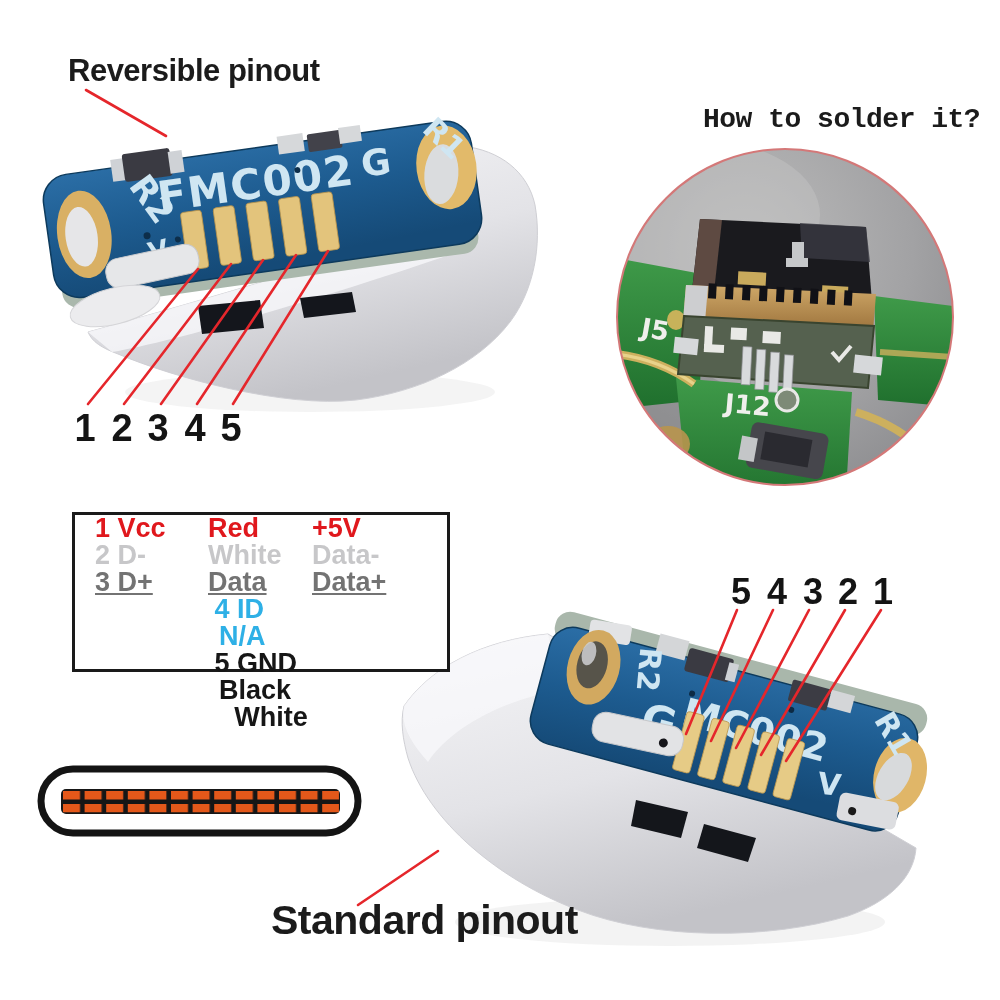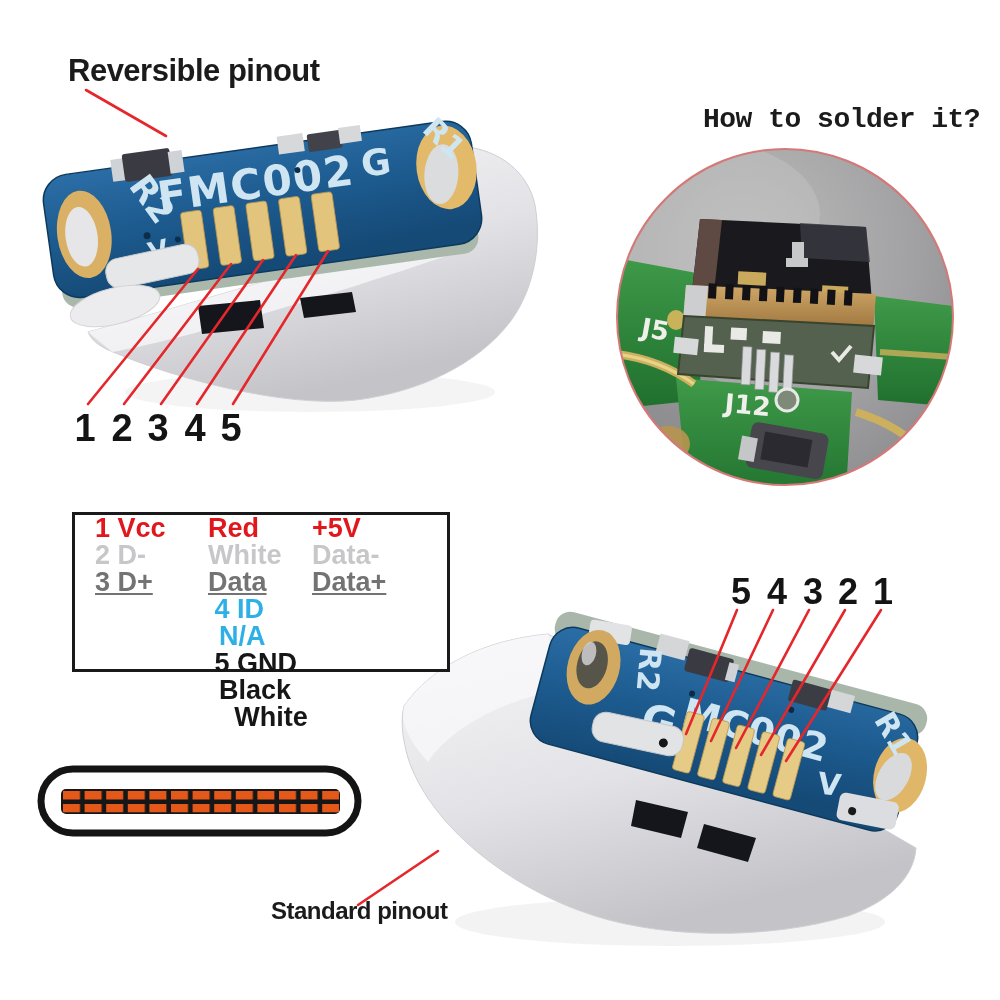--- a/index.html
+++ b/index.html
@@ -2,21 +2,21 @@
 <html><head>
 <meta charset="utf-8">
 <style>
   html,body { margin:0; padding:0; background:#fff; }
   .canvas { position:relative; width:1000px; height:1000px; background:#ffffff;
             overflow:hidden; font-family:"Liberation Sans", sans-serif; }
   svg.gfx { position:absolute; left:0; top:0; }
   .title { position:absolute; font-weight:bold; color:#1b1b1b; letter-spacing:-0.5px; white-space:nowrap;margin-left:41px; }
   #t-rev { left:27px; top:53px;  font-size:31px; }
   #t-sol { left:662px; top:104px; font-size:28px;font-family:Liberation Mono, monospace; }
-  #t-std { left:230px; top:897px; font-size:24px; }
+  #t-std { left:230px; top:897px; font-size:41px; }
   .pnum { position:absolute; width:34px; text-align:center; font-weight:bold; color:#141414; }
   .pins-top .pnum { top:407px; font-size:38px; }
   .pins-bot .pnum { top:571px; font-size:36px; }
   .pinout-table { position:absolute; left:72px; top:512px; width:378px; height:160px;
                   border:3px solid #1a1a1a; background:#fff; box-sizing:border-box;
                   display:flex; flex-direction:column; justify-content:space-evenly;
                   padding-left:20px; }
   .trow { display:flex; align-items:center; font-size:27px; font-weight:bold; line-height:1; }
   .trow .c1 { width:113px; } .trow .c2 { width:104px; } .trow .c3 { flex:1; }
   .silk  { fill:#cfe6f2; font-family:"DejaVu Sans", sans-serif; font-weight:bold; }

